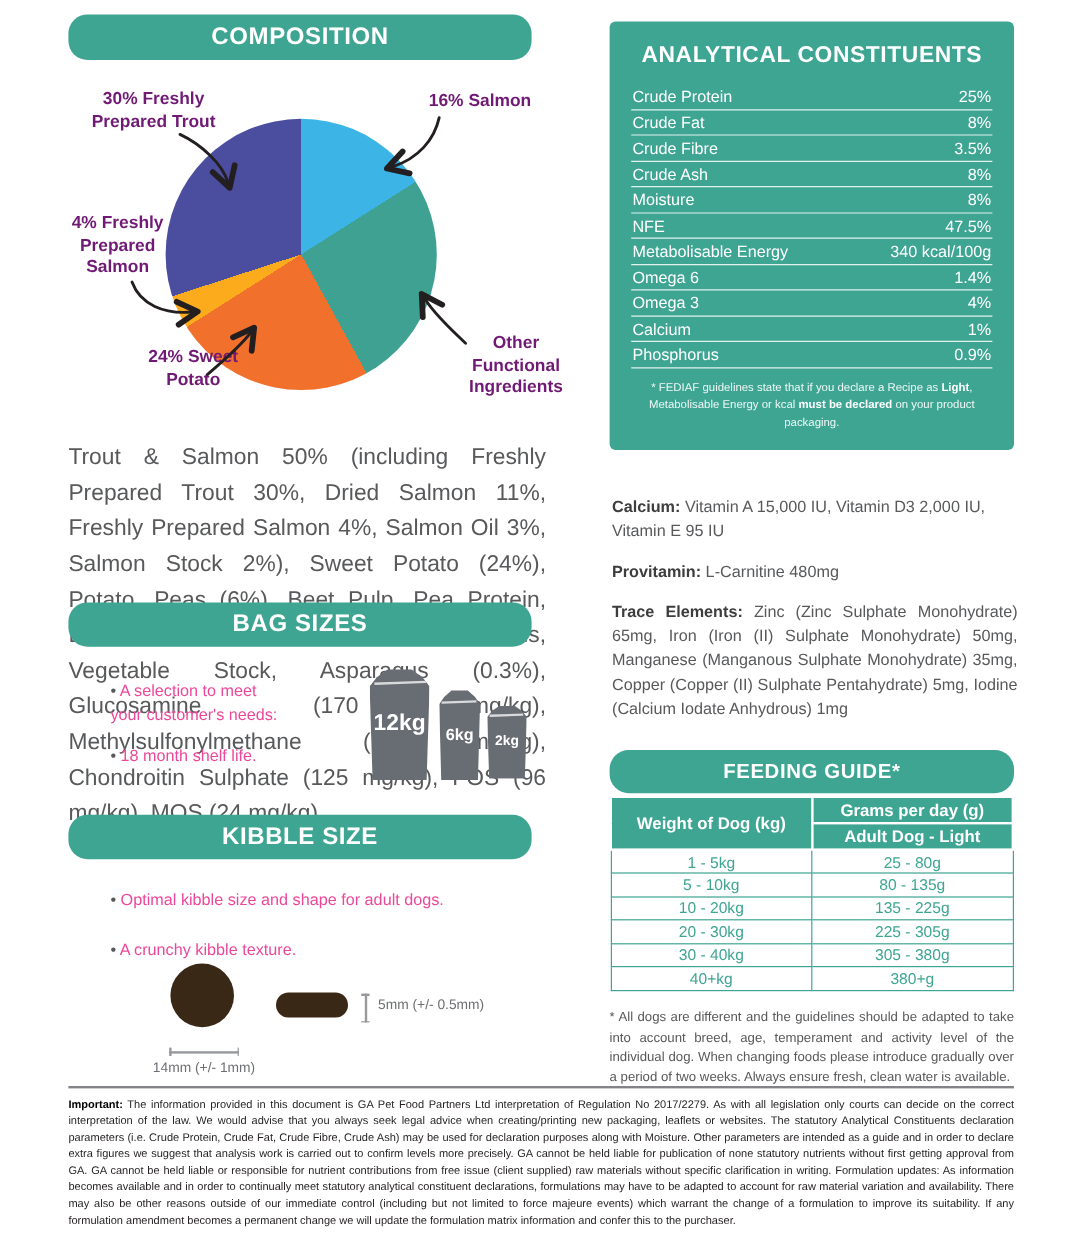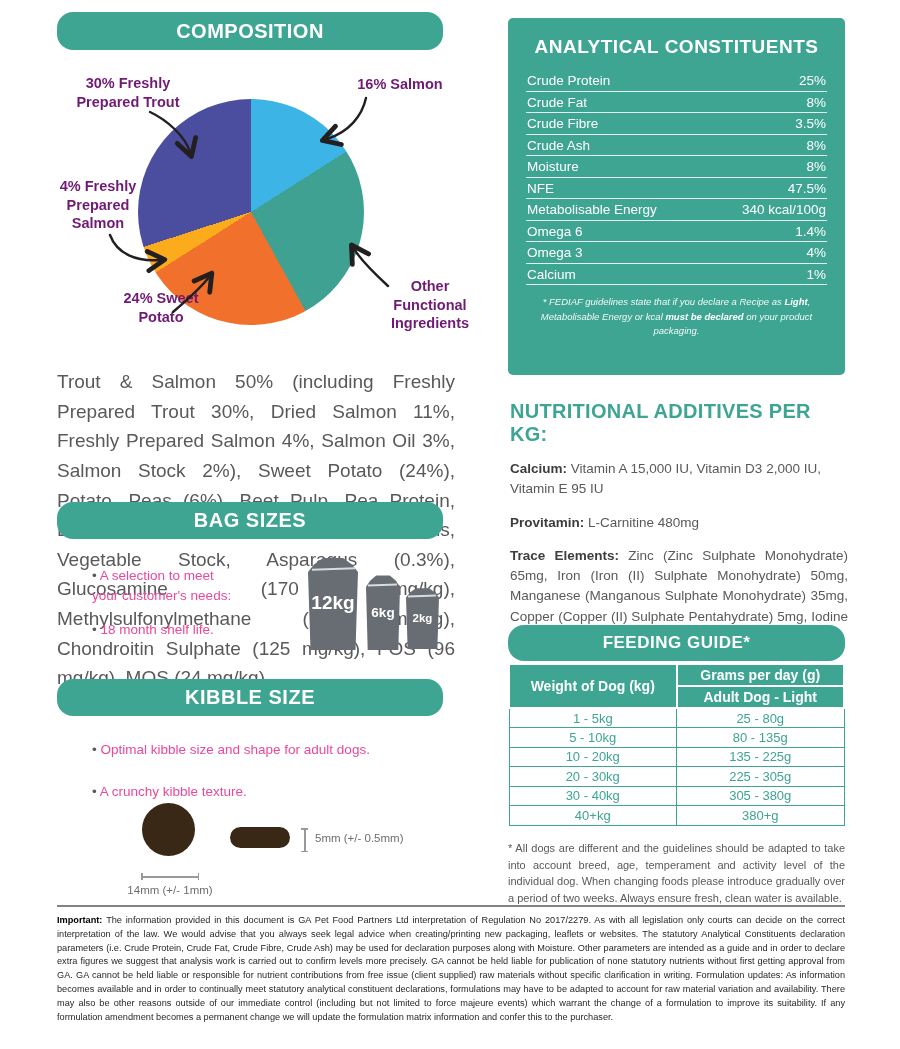--- a/index.html
+++ b/index.html
@@ -98,21 +98,20 @@
     margin:2px 0 12px 0; color:#fff;
   }
   .arow {
     display:flex; justify-content:space-between; align-items:baseline;
     font-size:13.5px; padding:3px 1px 2.5px 1px;
     border-bottom:1.5px solid rgba(255,255,255,0.85);
   }
   .afoot {
     margin-top:10px; font-size:9.5px; line-height:1.55; text-align:center;
     color:rgba(255,255,255,0.92);
-    font-style:italic;
   }
   .afoot b { color:#fff; }
 
   .additives { position:absolute; left:508px; top:400px; width:340px; }
   .additives-title { color:#3EA593; font-weight:bold; font-size:20px; margin:0 0 0 2px; letter-spacing:0.3px; }
   .add-p { font-size:13.5px; line-height:1.5; margin:13px 0 0 2px; color:#58595b; }
   .add-p b { color:#3d3d3d; }
   .add-p.just { text-align:justify; }
 
   .feeding-bar { left:508px; top:625px; width:337px; height:36px; font-size:17px; }
@@ -253,25 +252,28 @@
         <span>1.4%</span>
       </div>
     <div class="arow">
         <span>Omega 3</span>
         <span>4%</span>
       </div>
     <div class="arow">
         <span>Calcium</span>
         <span>1%</span>
       </div>
+    <div class="arow">
+        <span>Phosphorus</span>
+        <span>0.9%</span>
+      </div>
     <div class="afoot"><span>* FEDIAF guidelines state that if you declare a Recipe as </span><b>Light</b><span>, Metabolisable Energy or kcal </span><b>must be declared</b><span> on your product packaging.</span></div>
   </div>
 
   <div class="additives">
-    <div class="additives-title">NUTRITIONAL ADDITIVES PER KG:</div>
     <p class="add-p"><b>Calcium:</b><span> Vitamin A 15,000 IU, Vitamin D3 2,000 IU, Vitamin E 95 IU</span></p>
     <p class="add-p"><b>Provitamin:</b><span> L-Carnitine 480mg</span></p>
     <p class="add-p just"><b>Trace Elements:</b><span> Zinc (Zinc Sulphate Monohydrate) 65mg, Iron (Iron (II) Sulphate Monohydrate) 50mg, Manganese (Manganous Sulphate Monohydrate) 35mg, Copper (Copper (II) Sulphate Pentahydrate) 5mg, Iodine (Calcium Iodate Anhydrous) 1mg</span></p>
   </div>
 
   <div class="teal-bar feeding-bar">
     <span>FEEDING GUIDE*</span>
   </div>
   <table class="feeding-table">
     <colgroup>

